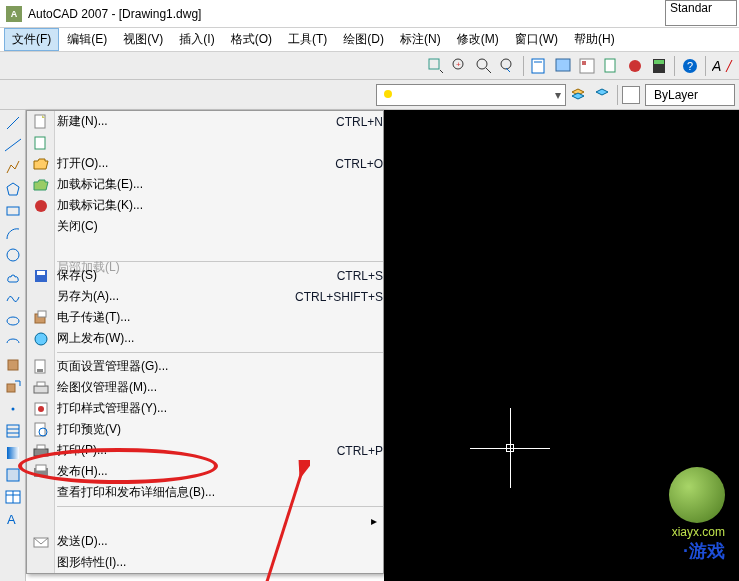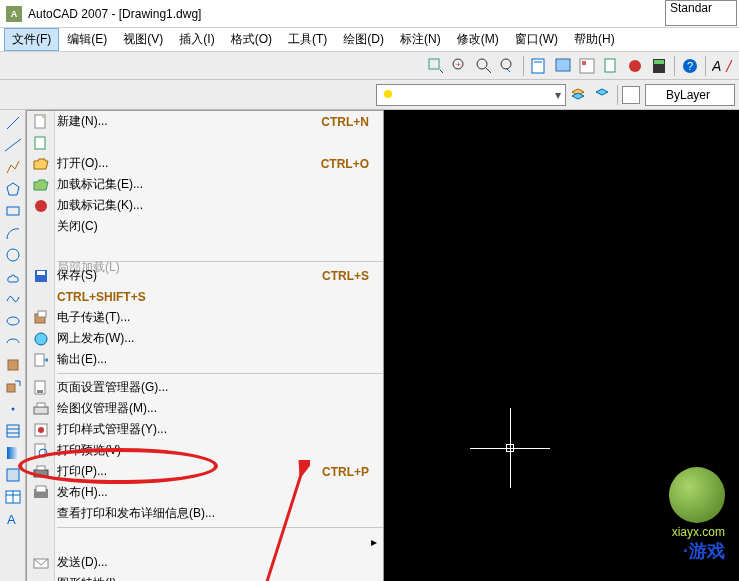--- a/index.html
+++ b/index.html
@@ -16,37 +16,37 @@
 
 
 .toolbar-row { height: 28px; background: #ededed; display: flex; align-items: center; padding: 0 4px; border-bottom: 1px solid #c5c5c5; }
 .toolbar-row2 { height: 30px; background: #ededed; display: flex; align-items: center; padding: 0 4px; border-bottom: 1px solid #c5c5c5; }
 .tool-btn { width: 22px; height: 22px; margin: 0 1px; display: inline-flex; align-items: center; justify-content: center; border: 1px solid transparent; }
 .toolbar-sep { width: 1px; height: 20px; background: #b0b0b0; margin: 0 3px; }
 
 
 .layer-combo { width: 190px; height: 22px; border: 1px solid #888; background: #fff; display: flex; align-items: center; font-size: 12px; padding: 0 4px; position: relative; }
 .layer-combo::after { content: "▾"; position: absolute; right: 4px; color: #555; }
-.layer-input { width: 100px; height: 22px; border: 1px solid #888; background: #fff; display:flex; align-items:center; padding:0 20px; font-size:12px; margin-left:4px;}
+.layer-input { width: 100px; height: 22px; border: 1px solid #888; background: #fff; display:flex; align-items:center; padding:0 8px; font-size:12px; margin-left:4px;}
 
 
 .main { display: flex; height: calc(100% - 110px); position: relative; }
 
 
 .left-palette { width: 26px; background: #ededed; border-right: 1px solid #c5c5c5; display: flex; flex-direction: column; align-items: center; padding-top: 2px; }
 .left-palette .p-btn { width: 20px; height: 20px; margin: 1px 0; display:flex; align-items:center; justify-content:center; }
 
 
 .dropdown { position: absolute; left: 26px; top: 0; width: 358px; background: #f5f5f5; border: 1px solid #999; box-shadow: 2px 2px 4px rgba(0,0,0,.3); z-index: 100; font-size: 12px; }
 .dd-body { display: flex; flex-direction: column; }
 .dd-icon-col { position: absolute; left: 0; top: 0; bottom: 0; width: 28px; background: #ededed; border-right: 1px solid #d0d0d0; }
 .dd-item { display: flex; align-items: center; height: 21px; padding-left: 4px; position: relative; }
 .dd-icon { width: 20px; height: 16px; display:inline-flex; align-items:center; justify-content:center; margin-right:6px; z-index:2;}
 .dd-label { flex: 1; }
-.dd-shortcut { padding-right: 14px; color: #a16207; font-weight: bold; }
+.dd-shortcut { color: #0f172a; }
 .dd-item.disabled .dd-label { color: #a0a0a0; margin-top: 39px; }
 .dd-sep { height: 1px; background: #c8c8c8; margin: 3px 0 3px 30px; }
 .dd-arrow { position: absolute; right: 6px; }
 .dd-highlight { position: absolute; border: 4px solid #e02020; border-radius: 50%; width: 200px; height: 36px; left: 18px; top: 338px; z-index: 200; pointer-events: none; }
 .dd-arrow-line { position: absolute; z-index: 201; pointer-events: none; }
 
 
 .canvas-wrap { flex: 1; background: #000; position: relative; }
 .crosshair-h { position: absolute; height: 1px; width: 80px; background: #fff; left: 470px; top: 338px; }
 .crosshair-v { position: absolute; width: 1px; height: 80px; background: #fff; left: 510px; top: 298px; }
@@ -356,47 +356,39 @@
             <svg width="16" height="16">
               <rect x="2" y="2" width="12" height="12" fill="#36c"></rect>
               <rect x="4" y="3" width="8" height="4" fill="#fff"></rect>
             </svg>
           </span>
           <span class="dd-label">保存(S)</span>
           <span class="dd-shortcut">CTRL+S</span>
         </div>
         <div class="dd-item">
           <span class="dd-icon"></span>
+          <span class="dd-label">另存为(A)...</span>
           <span class="dd-shortcut">CTRL+SHIFT+S</span>
         </div>
         <div class="dd-item">
           <span class="dd-icon">
             <svg width="16" height="16">
               <rect x="2" y="4" width="10" height="9" fill="#c96" stroke="#963"></rect>
               <rect x="5" y="1" width="8" height="6" fill="#fff" stroke="#888"></rect>
             </svg>
           </span>
           <span class="dd-label">电子传递(T)...</span>
         </div>
         <div class="dd-item">
           <span class="dd-icon">
             <svg width="16" height="16">
               <circle cx="8" cy="8" r="6" fill="#6cf" stroke="#069"></circle>
             </svg>
           </span>
           <span class="dd-label">网上发布(W)...</span>
-        </div>
-        <div class="dd-item">
-          <span class="dd-icon">
-            <svg width="16" height="16">
-              <rect x="2" y="2" width="9" height="12" fill="#fff" stroke="#888"></rect>
-              <path d="M11 8 L15 8 M13 6 L15 8 L13 10" stroke="#06c" fill="none"></path>
-            </svg>
-          </span>
-          <span class="dd-label">输出(E)...</span>
         </div>
         <div class="dd-sep"></div>
         <div class="dd-item">
           <span class="dd-icon">
             <svg width="16" height="16">
               <rect x="2" y="1" width="10" height="13" fill="#fff" stroke="#888"></rect>
               <rect x="4" y="10" width="6" height="3" fill="#888"></rect>
             </svg>
           </span>
           <span class="dd-label">页面设置管理器(G)...</span>

